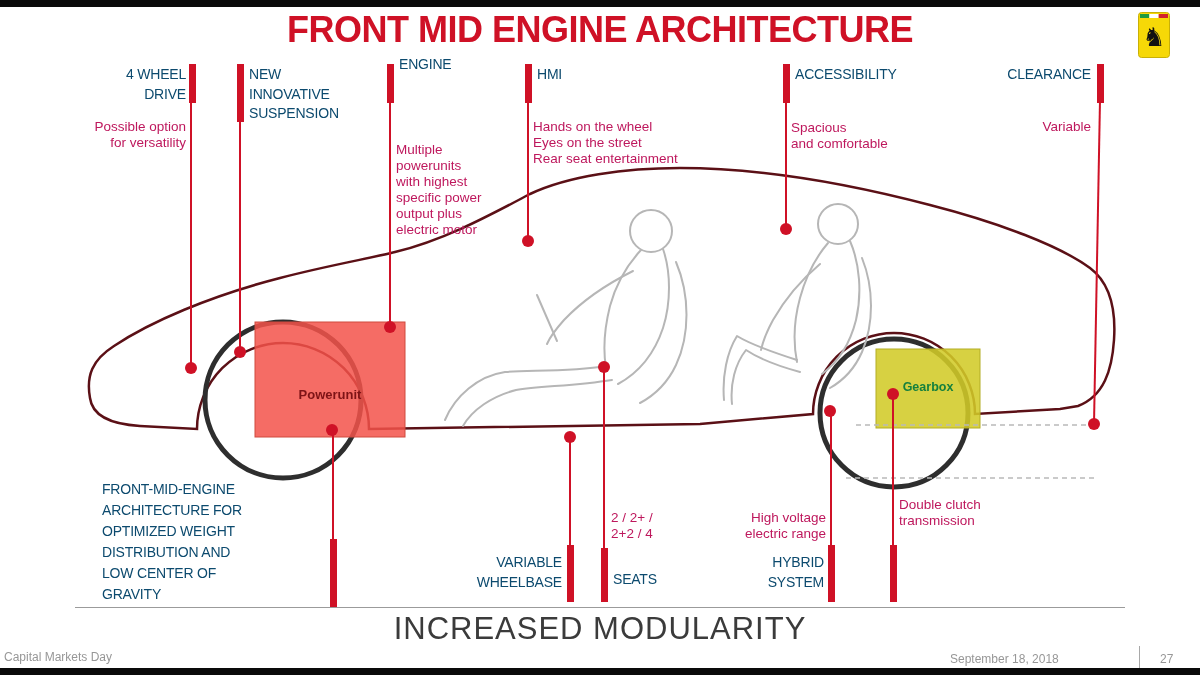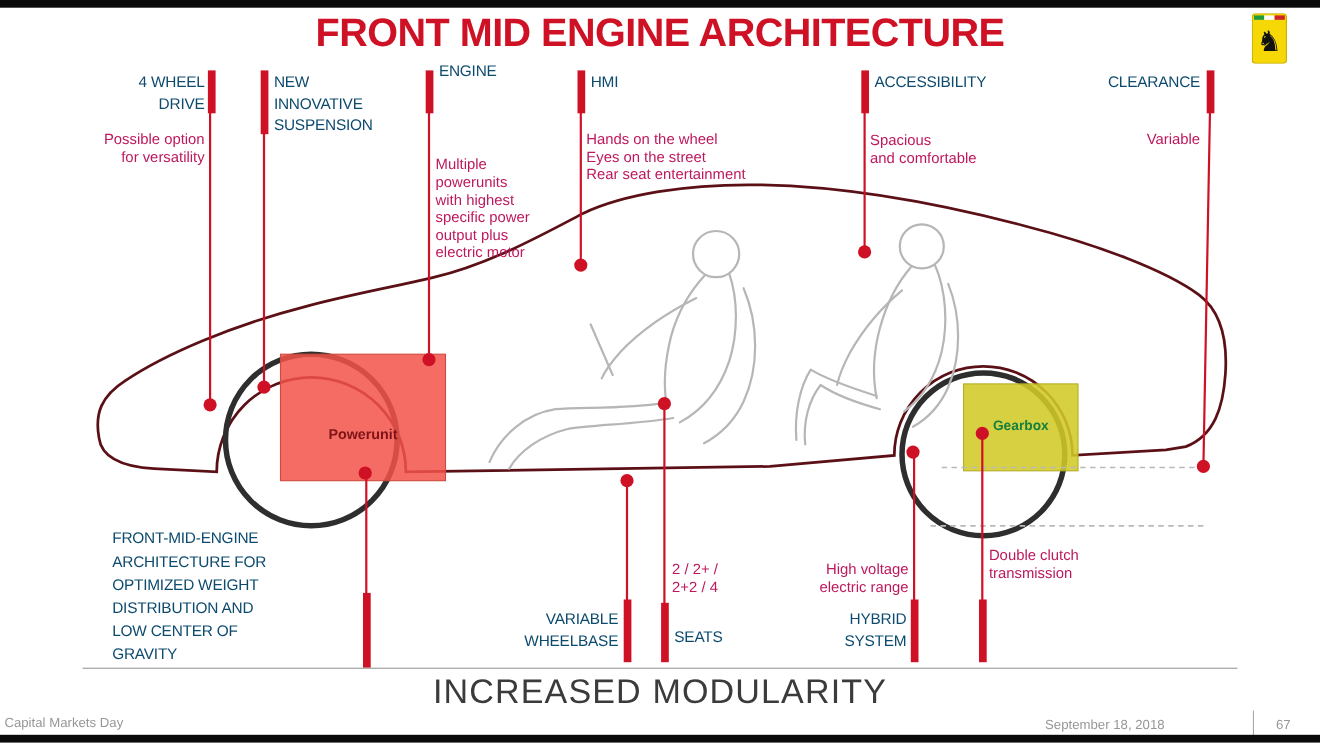--- a/index.html
+++ b/index.html
@@ -177,17 +177,17 @@
   <div class="glbl" style="left:899px;top:497px;width:125px;">Double clutch
 transmission</div>
   <div class="rbar" style="left:890px;top:545px;height:57px;"></div>
 
   <div class="banner-rule"></div>
   <div class="banner">INCREASED MODULARITY</div>
 
   <div class="foot" style="left:4px;top:650px;">Capital Markets Day</div>
   <div class="foot" style="left:950px;top:652px;width:160px;text-align:left;">September 18, 2018</div>
   <div class="foot-div"></div>
-  <div class="foot" style="left:1160px;top:652px;">67</div>
+  <div class="foot" style="left:1160px;top:652px;">27</div>
 
   <div class="edge-top"></div>
   <div class="edge-bottom"></div>
 </div>
 
 </body></html>

